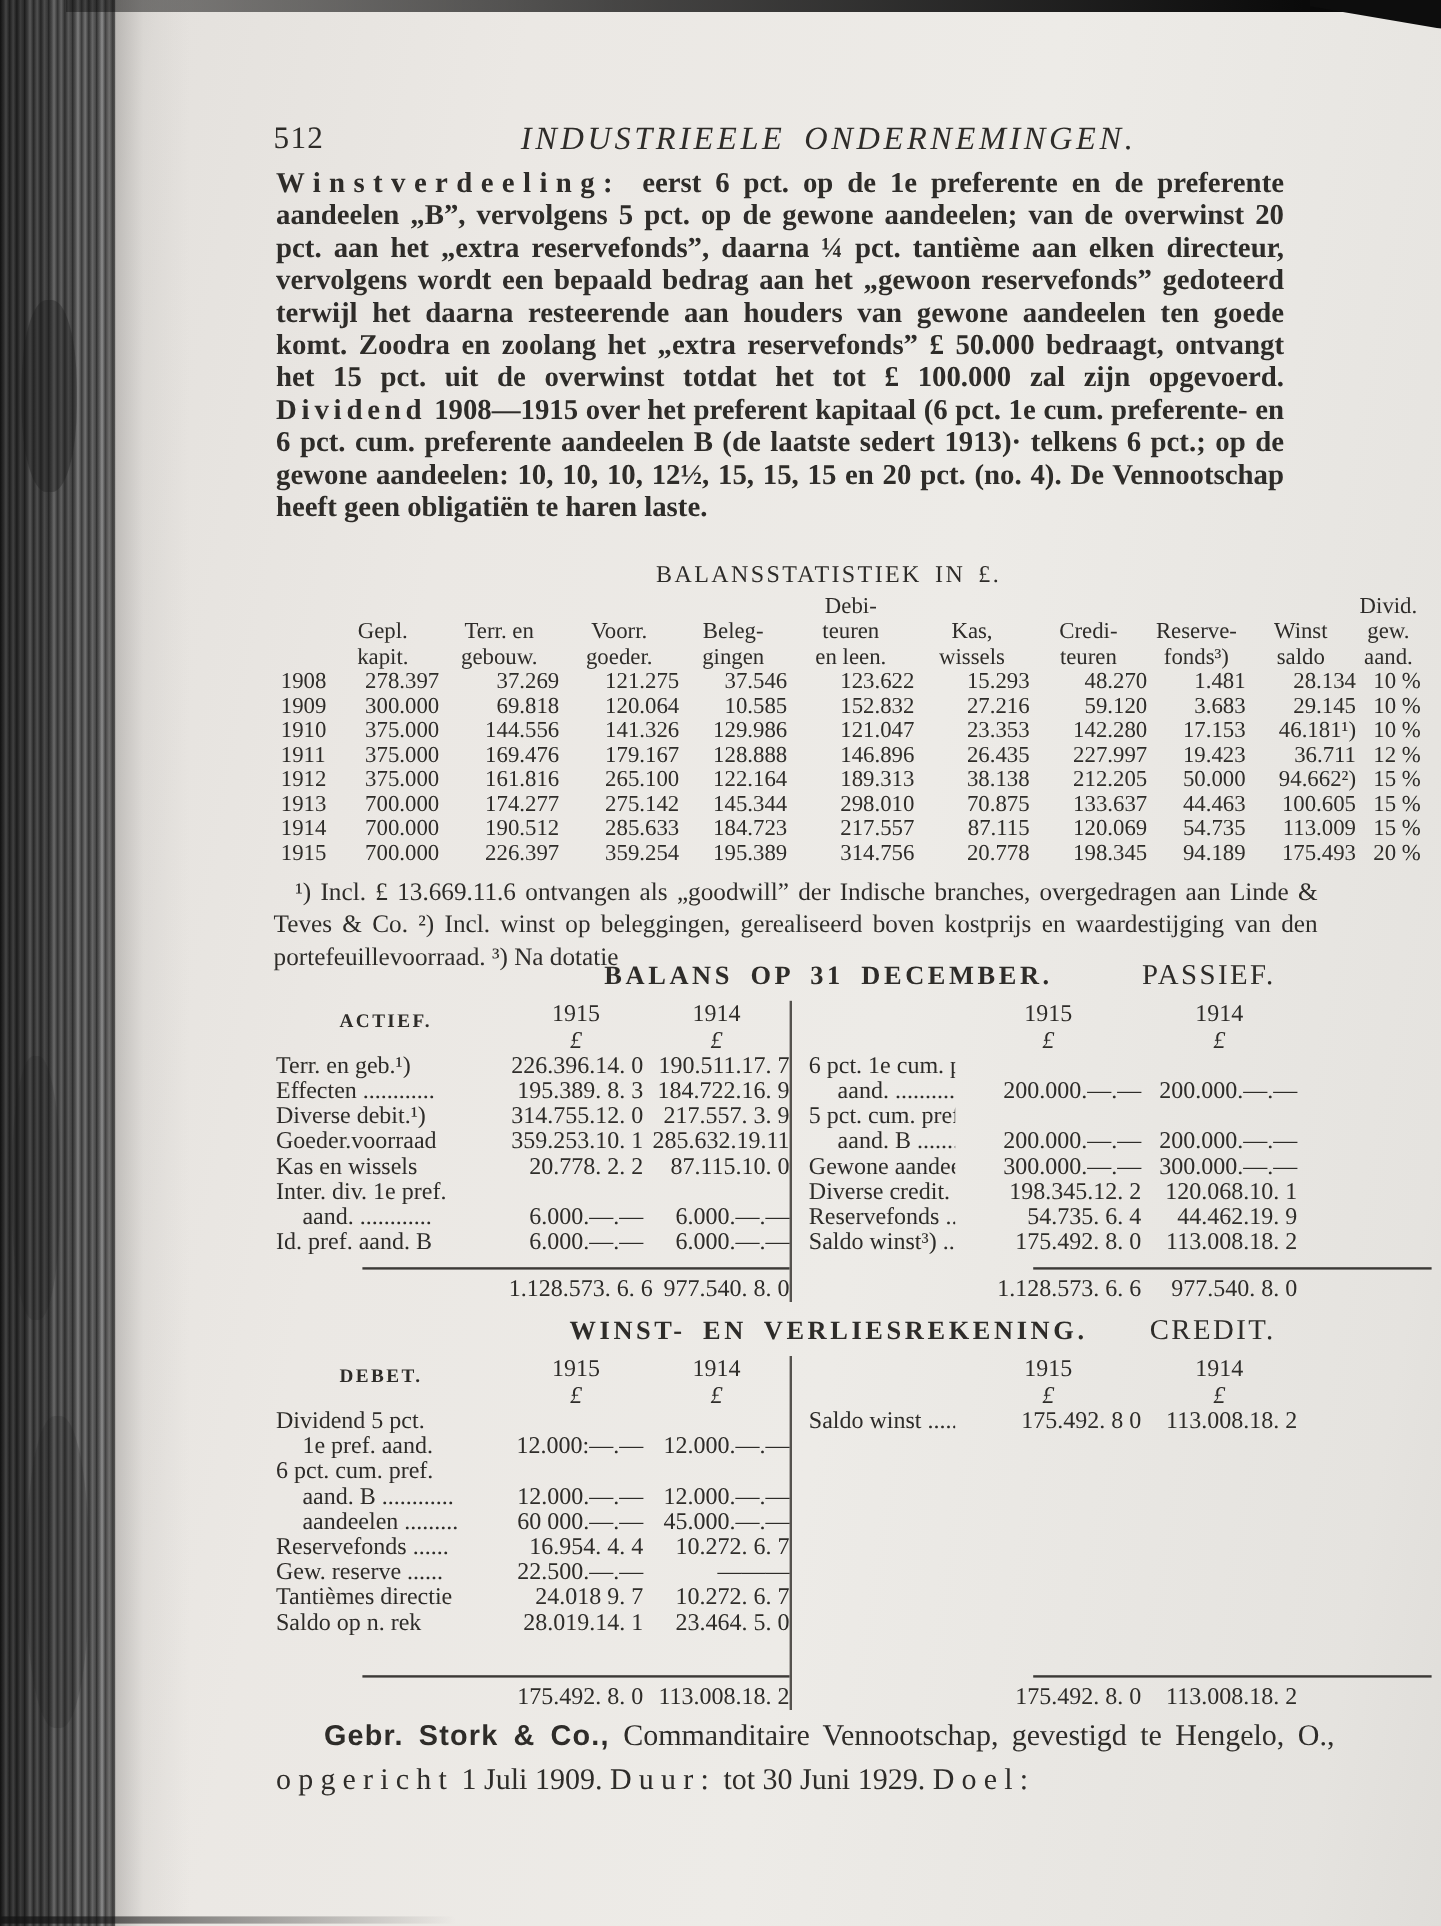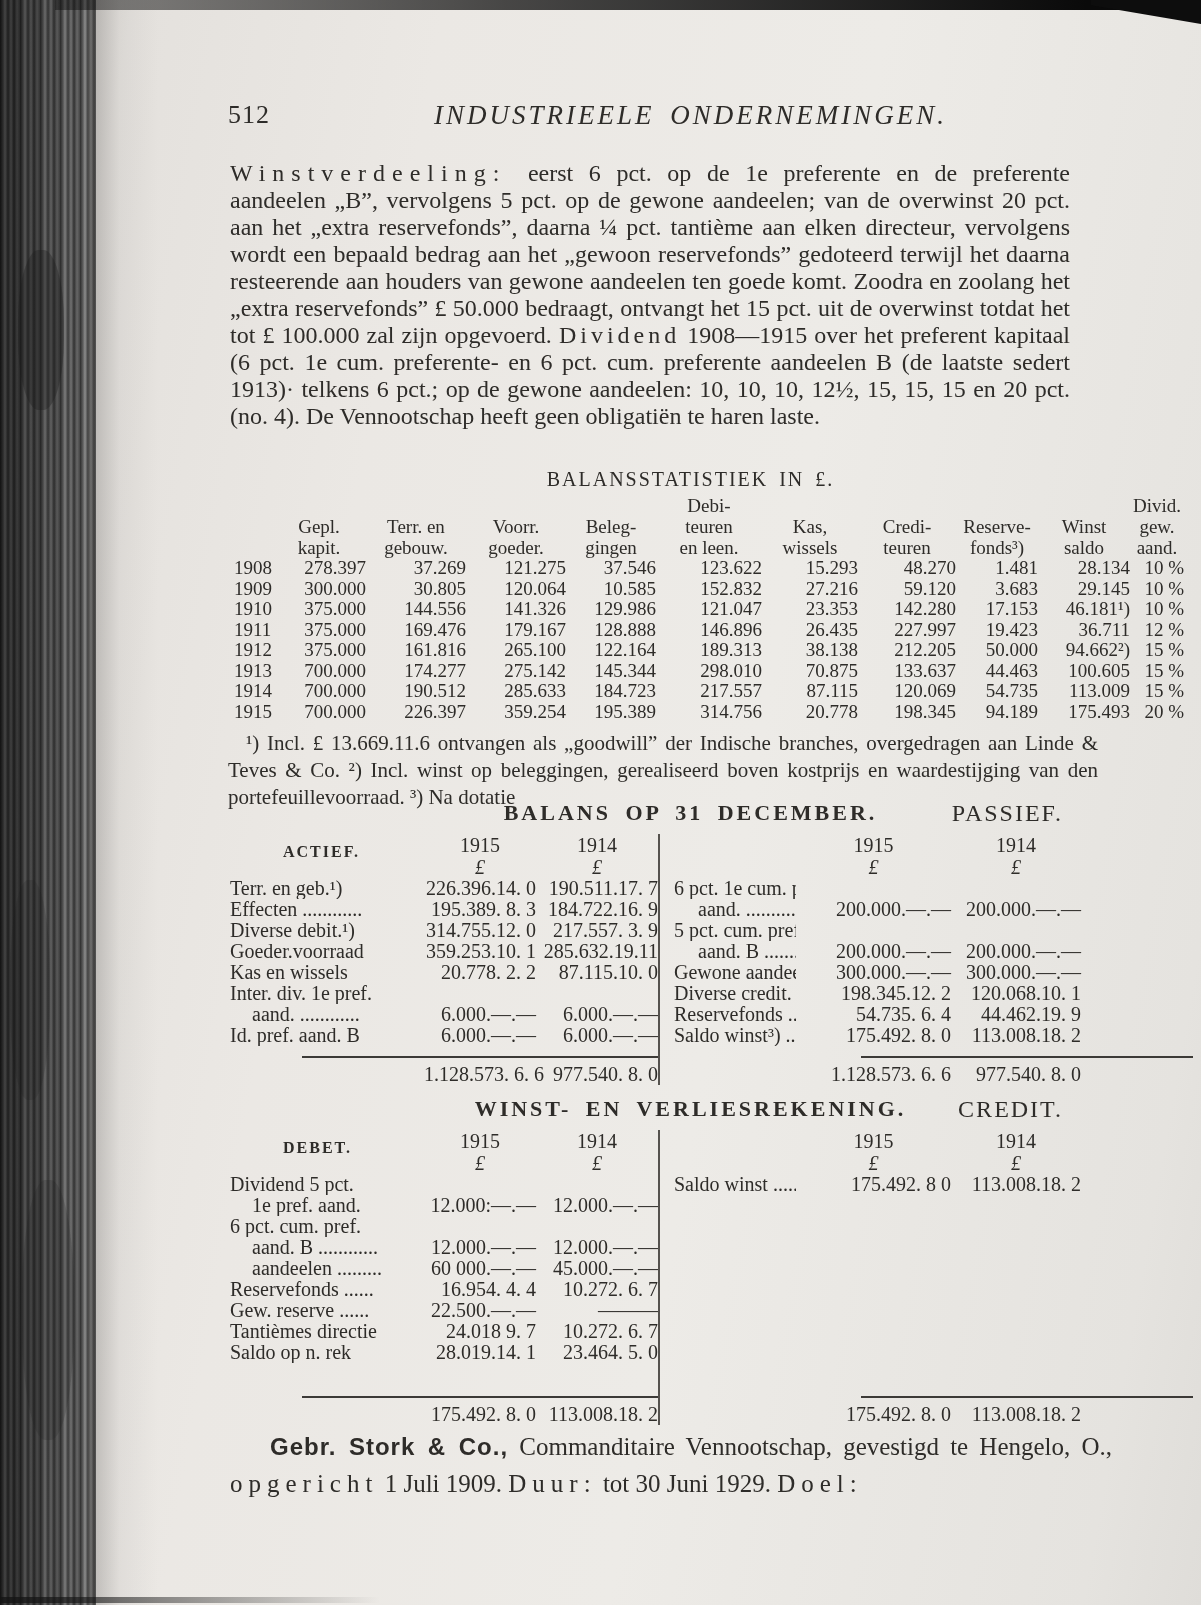--- a/index.html
+++ b/index.html
@@ -19,21 +19,21 @@
   .bottom-mark{position:absolute;left:0;bottom:2px;width:380px;height:6px;
     background:linear-gradient(to right,rgba(20,20,20,.8),rgba(20,20,20,0));}
   .smudge{position:absolute;background:rgba(30,30,30,.35);border-radius:45%;}
   .content{position:absolute;left:188px;top:0;width:1005px;height:1605px;}
 
   .sec{position:absolute;left:0;width:1005px;}
   .page-head{top:100px;}
   .page-num{position:absolute;left:40px;top:0;font-size:26px;letter-spacing:1px;}
   .run-head{text-align:center;font-style:italic;font-size:27px;letter-spacing:3px;word-spacing:6px;}
 
-  .sec-intro{top:160px;}
+  .sec-intro{top:140px;font-weight:bold;}
   .intro{margin:0 0 0 42px;width:840px;text-align:justify;font-size:24px;line-height:27px;}
   .lead{letter-spacing:7px;padding-right:6px;}
   .spword{letter-spacing:4px;word-spacing:2px;}
 
   .sec-stats{top:468px;}
   .stats-title{text-align:center;font-size:20px;letter-spacing:2px;word-spacing:4px;margin:0 0 4px 0;font-weight:400;}
   table.stats{border-collapse:collapse;table-layout:fixed;width:958px;margin-left:38px;}
   table.stats th{font-weight:400;font-size:19px;line-height:21px;text-align:center;vertical-align:bottom;
     white-space:pre-line;padding:0;}
   table.stats td{font-size:19px;line-height:20.5px;text-align:right;padding:0;white-space:nowrap;}
@@ -162,21 +162,21 @@
               <td>123.622</td>
               <td>15.293</td>
               <td>48.270</td>
               <td>1.481</td>
               <td>28.134</td>
               <td>10 %</td>
             </tr>
             <tr>
               <td>1909</td>
               <td>300.000</td>
-              <td>30.805</td>
+              <td>69.818</td>
               <td>120.064</td>
               <td>10.585</td>
               <td>152.832</td>
               <td>27.216</td>
               <td>59.120</td>
               <td>3.683</td>
               <td>29.145</td>
               <td>10 %</td>
             </tr>
             <tr>

